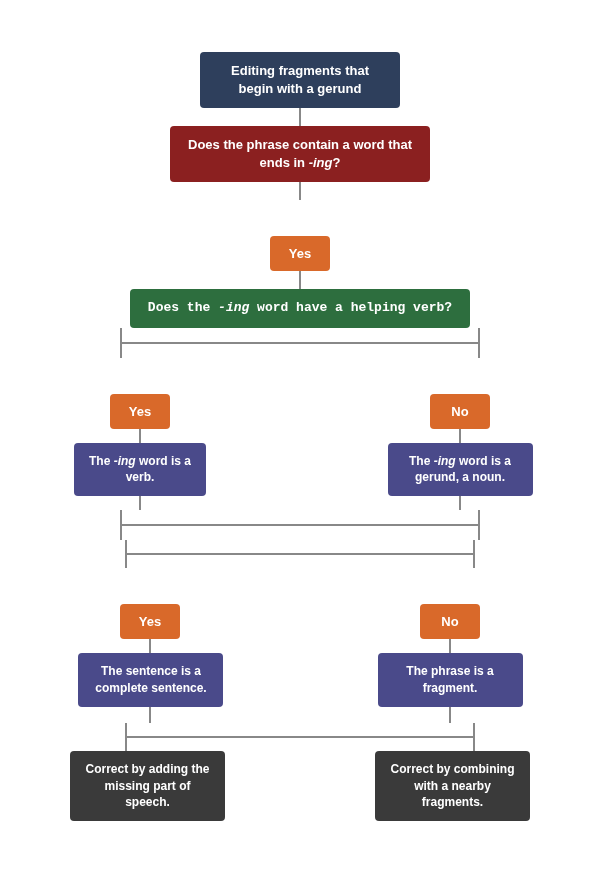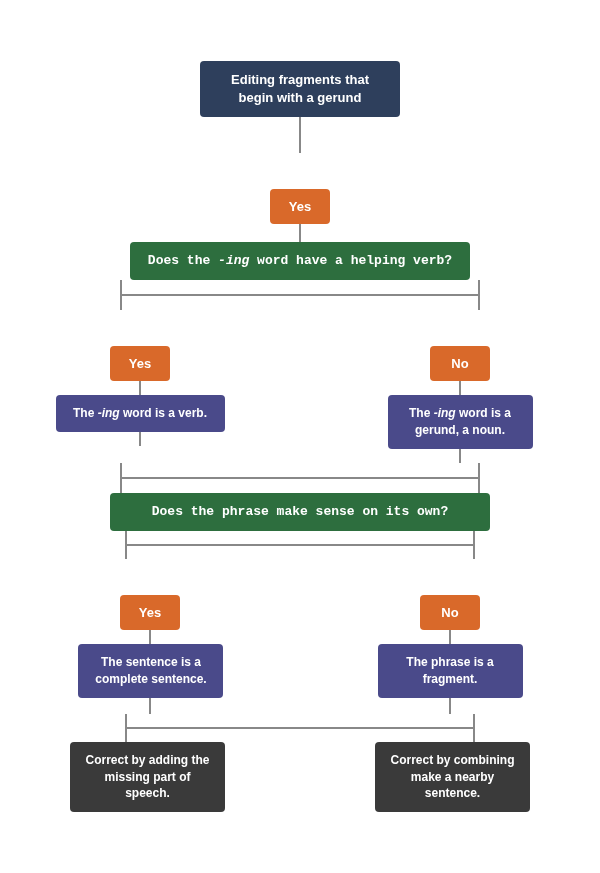--- a/index.html
+++ b/index.html
@@ -82,20 +82,23 @@
 <body>
 
 <div class="flowchart">
 
   <div class="node node-title">
     <span>Editing fragments that begin with a gerund</span>
   </div>
 
   <div class="connector-v" style="height:18px;"></div>
 
+  <div class="node node-question-red">
+    <span>Does the phrase contain a word that ends in <em>-ing</em>?</span>
+  </div>
 
   <div class="connector-v" style="height:18px;"></div>
 
   <div class="node node-yes-no">
     <span>Yes</span>
   </div>
 
   <div class="connector-v" style="height:18px;"></div>
 
   <div class="node node-question-green">
@@ -115,21 +118,21 @@
       <div style="width:2px; height:30px; background:#888; margin-right:60px;"></div>
     </div>
 
     <div style="width:480px; display:flex; flex-direction:row; justify-content:space-between; align-items:flex-start;">
 
       <div style="display:flex; flex-direction:column; align-items:center; width:160px;">
         <div class="node node-yes-no" style="margin-bottom:0;">
           <span>Yes</span>
         </div>
         <div class="connector-v" style="height:14px;"></div>
-        <div class="node node-result-purple" style="width:169px;">
+        <div class="node node-result-purple" style="width:132px;">
           <span>The <em>-ing</em> word is a verb.</span>
         </div>
         <div class="connector-v" style="height:14px;"></div>
       </div>
 
       <div style="display:flex; flex-direction:column; align-items:center; width:160px;">
         <div class="node node-yes-no" style="margin-bottom:0;">
           <span>No</span>
         </div>
         <div class="connector-v" style="height:14px;"></div>
@@ -142,23 +145,20 @@
 
     <div style="width:480px; display:flex; flex-direction:row; align-items:center; position:relative;">
       <div style="width:2px; height:30px; background:#888; margin-left:60px;"></div>
       <div style="height:2px; background:#888; flex:1;"></div>
       <div style="width:2px; height:30px; background:#888; margin-right:60px;"></div>
     </div>
   </div>
 
   <div class="connector-v" style="height:0px;"></div>
 
-  <div class="node node-question-green" style="width:380px;">
-    <span>Does the phrase make sense on its own?</span>
-  </div>
 
   <div style="width:100%; display:flex; flex-direction:column; align-items:center;">
     <div style="width:460px; display:flex; flex-direction:row; align-items:center;">
       <div style="width:2px; height:28px; background:#888; margin-left:55px;"></div>
       <div style="height:2px; background:#888; flex:1;"></div>
       <div style="height:2px; background:#888; flex:1;"></div>
       <div style="width:2px; height:28px; background:#888; margin-right:55px;"></div>
     </div>
 
     <div style="width:460px; display:flex; flex-direction:row; justify-content:space-between; align-items:flex-start;">
@@ -192,17 +192,17 @@
       <div style="height:2px; background:#888; flex:1;"></div>
       <div style="width:2px; height:28px; background:#888; margin-right:55px;"></div>
     </div>
   </div>
 
   <div style="width:460px; display:flex; flex-direction:row; justify-content:space-between; align-items:center;">
     <div class="node node-result-dark" style="width:155px; background:#3a3a3a;">
       <span>Correct by adding the missing part of speech.</span>
     </div>
     <div class="node node-result-dark" style="width:155px; background:#3a3a3a;">
-      <span>Correct by combining make a nearby sentence.</span>
+      <span>Correct by combining with a nearby fragments.</span>
     </div>
   </div>
 
 </div>
 
 </body></html>

